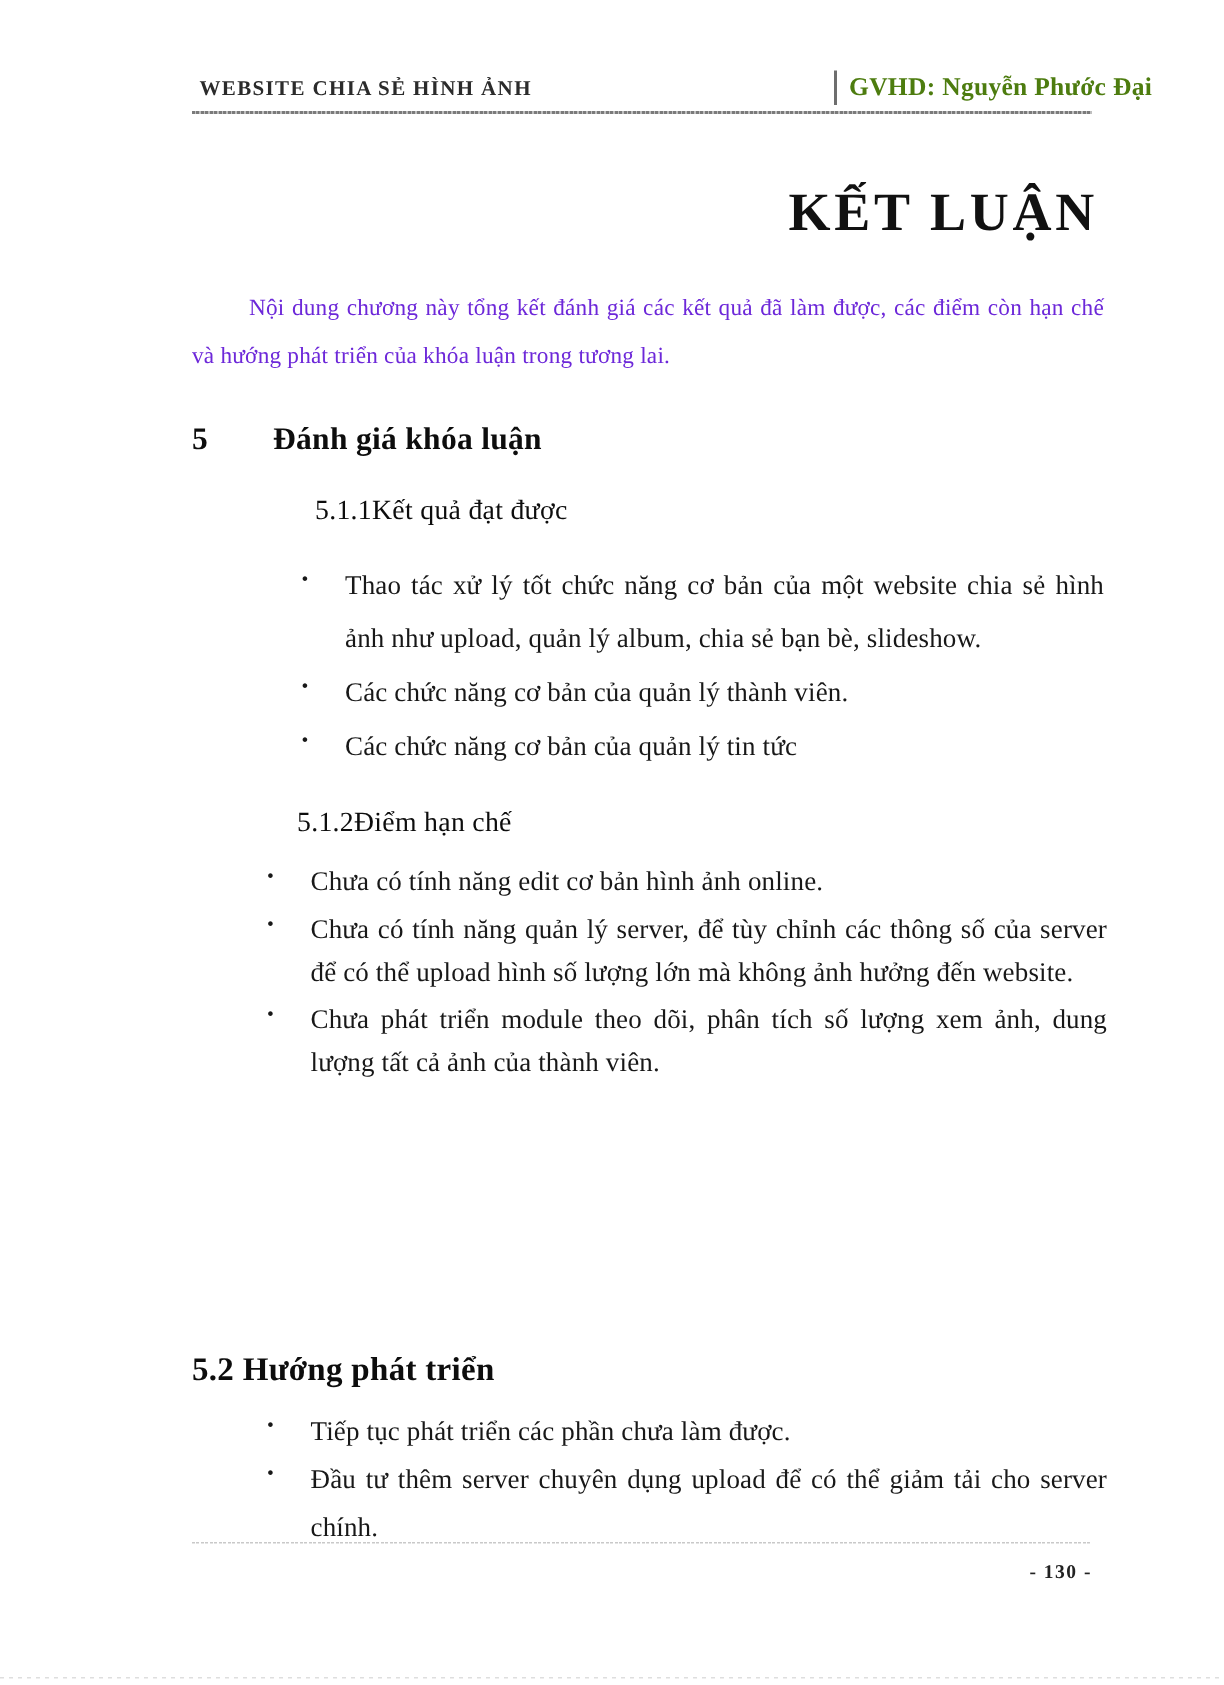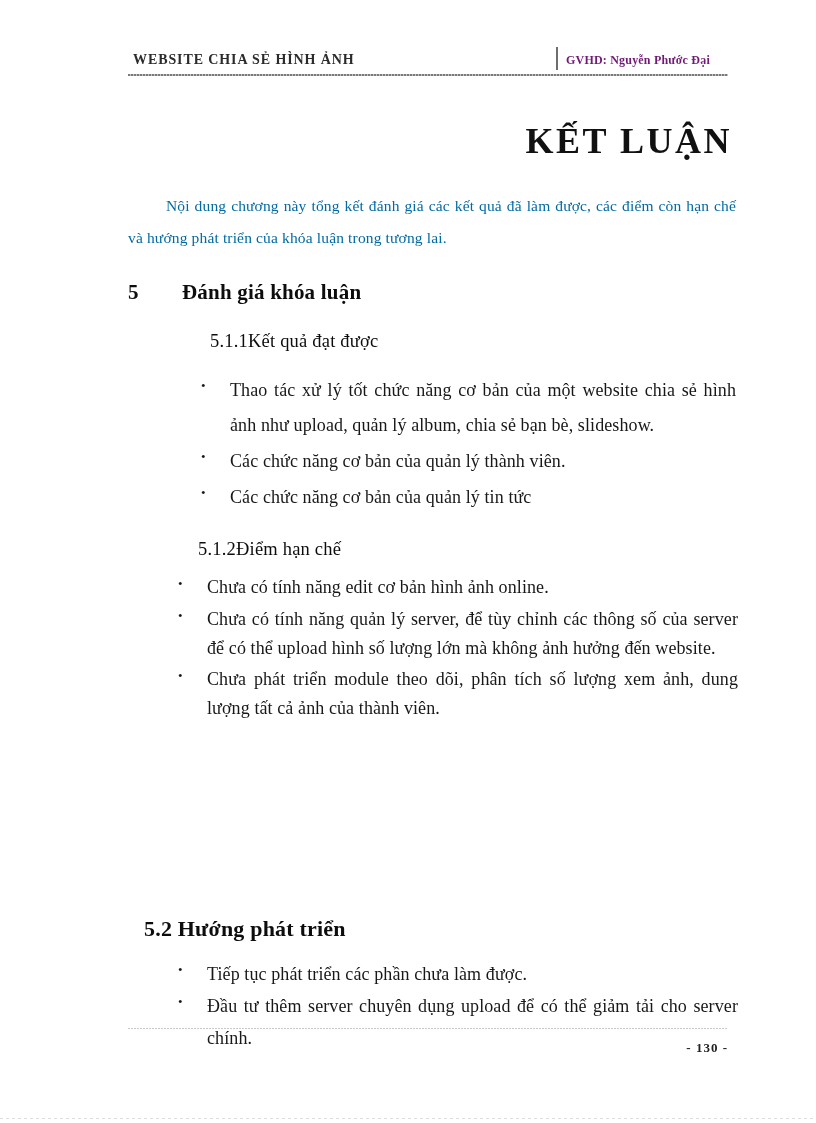--- a/index.html
+++ b/index.html
@@ -52,23 +52,23 @@
     left: 428px;
     bottom: -2px;
     width: 2px;
     height: 23px;
     background: #6e6e6e;
   }
   .header-right {
     position: absolute;
     left: 438px;
     bottom: 0;
-    font-size: 12px;
-    font-weight: 700;
-    color: #701a75;
+    font-size: 17px;
+    font-weight: 700;
+    color: #4d7c0f;
     white-space: nowrap;
     letter-spacing: 0.2px;
   }
   .header-rule {
     position: absolute;
     left: 0;
     top: 28px;
     width: 600px;
     height: 2px;
     background: repeating-linear-gradient(to right,
@@ -93,21 +93,21 @@
     margin: 0;
     padding-right: 4px;
     line-height: 1.2;
   }
 
   .para {
     font-size: 15.5px;
     line-height: 2.03;
     text-align: justify;
     margin: 0;
-    color: #0369a1;
+    color: #6d28d9;
     letter-spacing: 0.15px;
   }
   .para.intro {
     margin-top: 27px;
     text-indent: 38px;
   }
   .para.body-indent {
     text-indent: 32px;
     margin-top: 2px;
   }
@@ -133,21 +133,21 @@
     text-align: right;
   }
   h2.h-lvl2 .num { width: 72px; flex: 0 0 72px; }
 
   h2.h-lvl2.tight { margin: 24px 0 0 0; padding-left: 48px; }
   h2.h-lvl2.tight .num { width: 60px; flex: 0 0 60px; }
 
   h2.h-lvl2-flat {
     font-size: 22px;
     font-weight: 700;
-    margin: 16px;
+    margin: 0;
     letter-spacing: 0.2px;
     color: #0d0d0d;
   }
 
   
   ul.blist {
     list-style: none;
     margin: 0;
     padding: 0;
   }

